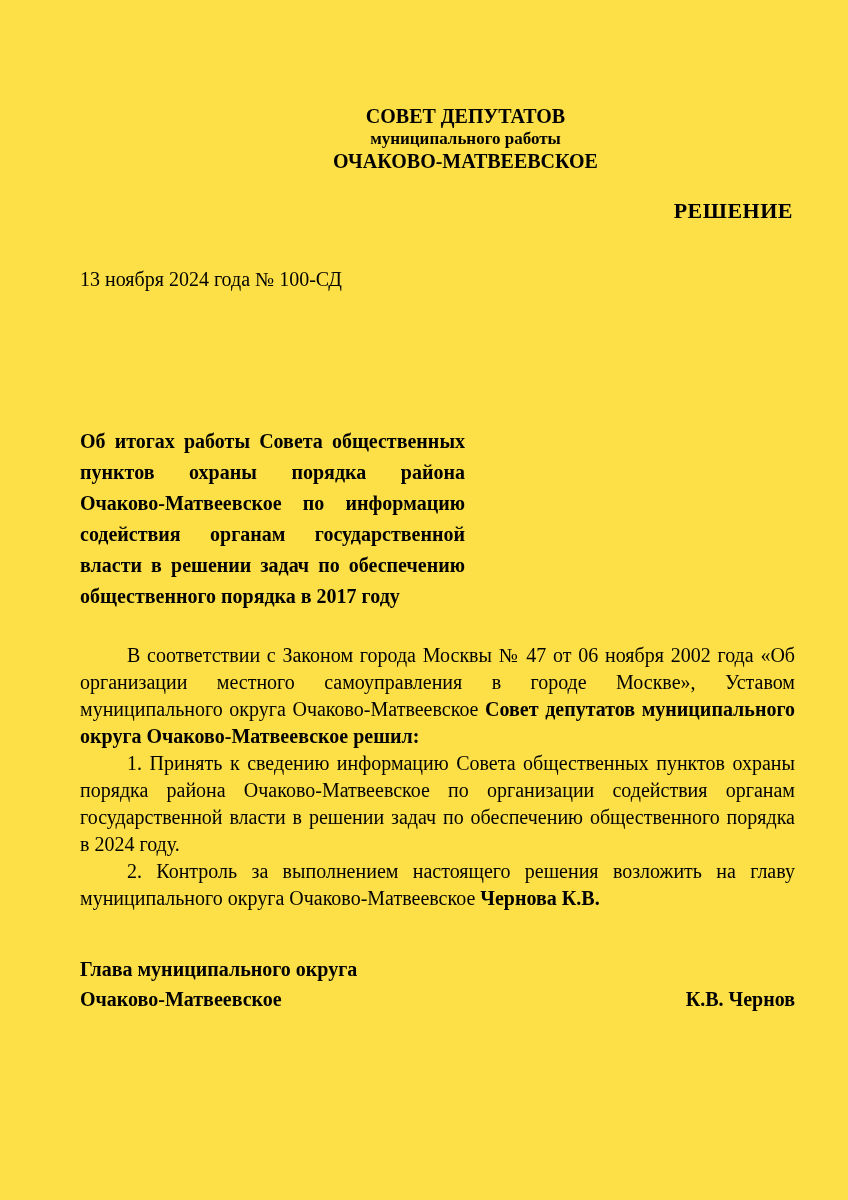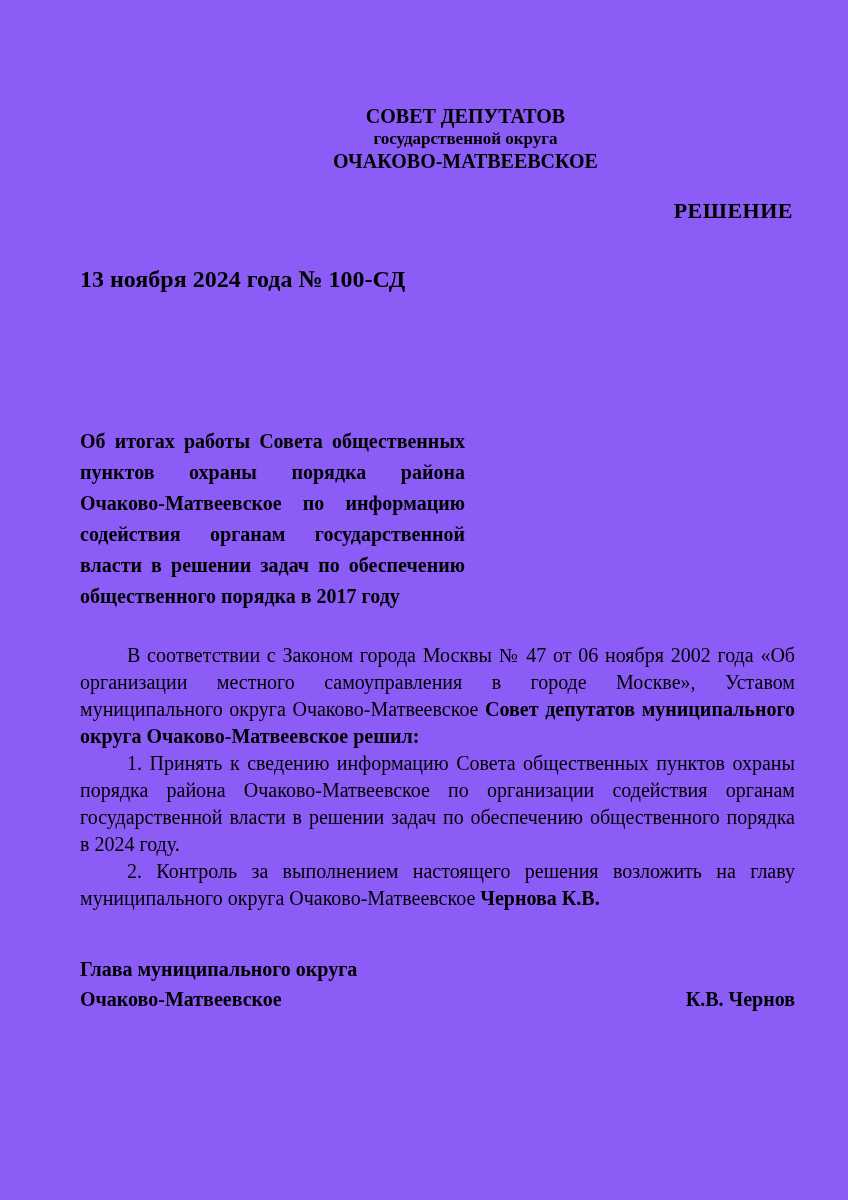--- a/index.html
+++ b/index.html
@@ -5,21 +5,21 @@
   html, body {
     margin: 0;
     padding: 0;
     background: #e8e8e8;
   }
   .page {
     position: relative;
     width: 848px;
     height: 1200px;
     margin: 0 auto;
-    background: #8b5cf6;
+    background: #fde047;
     color: #000000;
     font-family: "Liberation Serif", "DejaVu Serif", serif;
     overflow: hidden;
   }
   
   .org-header {
     margin: 104px 0 0 138px;
     width: 655px;
     text-align: center;
     font-weight: bold;
@@ -32,22 +32,22 @@
     width: 655px;
     text-align: right;
     font-weight: bold;
     font-size: 22px;
     line-height: 26px;
     letter-spacing: 0.5px;
   }
 
   .date-line {
     margin: 42px 0 0 80px;
-    font-weight: bold;
-    font-size: 24px;
+    font-weight: normal;
+    font-size: 20px;
     line-height: 26px;
   }
 
   
   .subject {
     margin: 134px 0 12px 80px;
     width: 385px;
     font-weight: bold;
     font-size: 20px;
   }
@@ -90,21 +90,21 @@
     align-items: baseline;
   }
 </style>
 </head>
 <body>
 
 <div class="page">
 
   <div class="org-header">
     <div class="org-line-lg">СОВЕТ ДЕПУТАТОВ</div>
-    <div class="org-line-sm">государственной округа</div>
+    <div class="org-line-sm">муниципального работы</div>
     <div class="org-line-lg">ОЧАКОВО-МАТВЕЕВСКОЕ</div>
   </div>
 
   <div class="doc-type">РЕШЕНИЕ</div>
 
   <div class="date-line">13 ноября 2024 года № 100-СД</div>
 
   <div class="subject">
     <div class="subject-line">Об итогах работы Совета общественных</div>
     <div class="subject-line">пунктов охраны порядка района</div>

